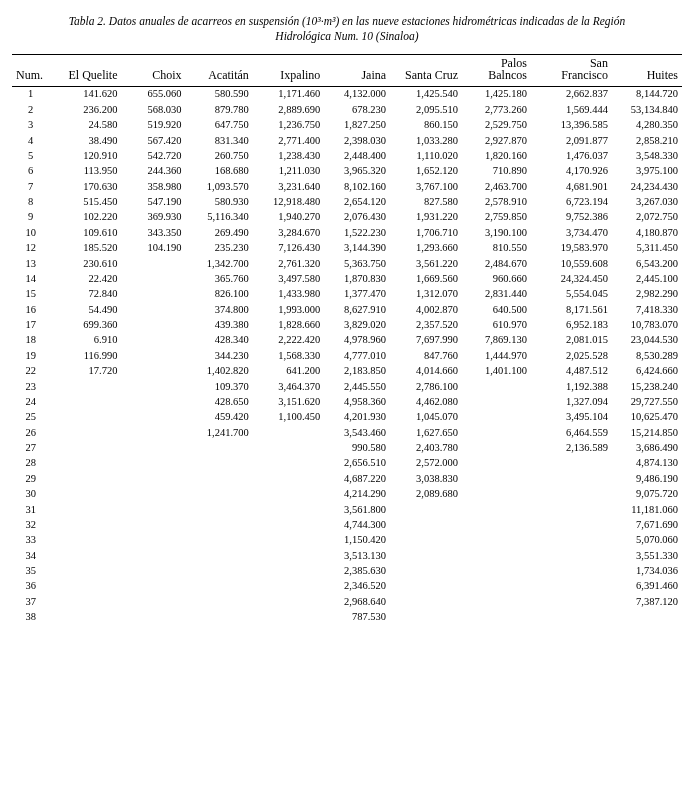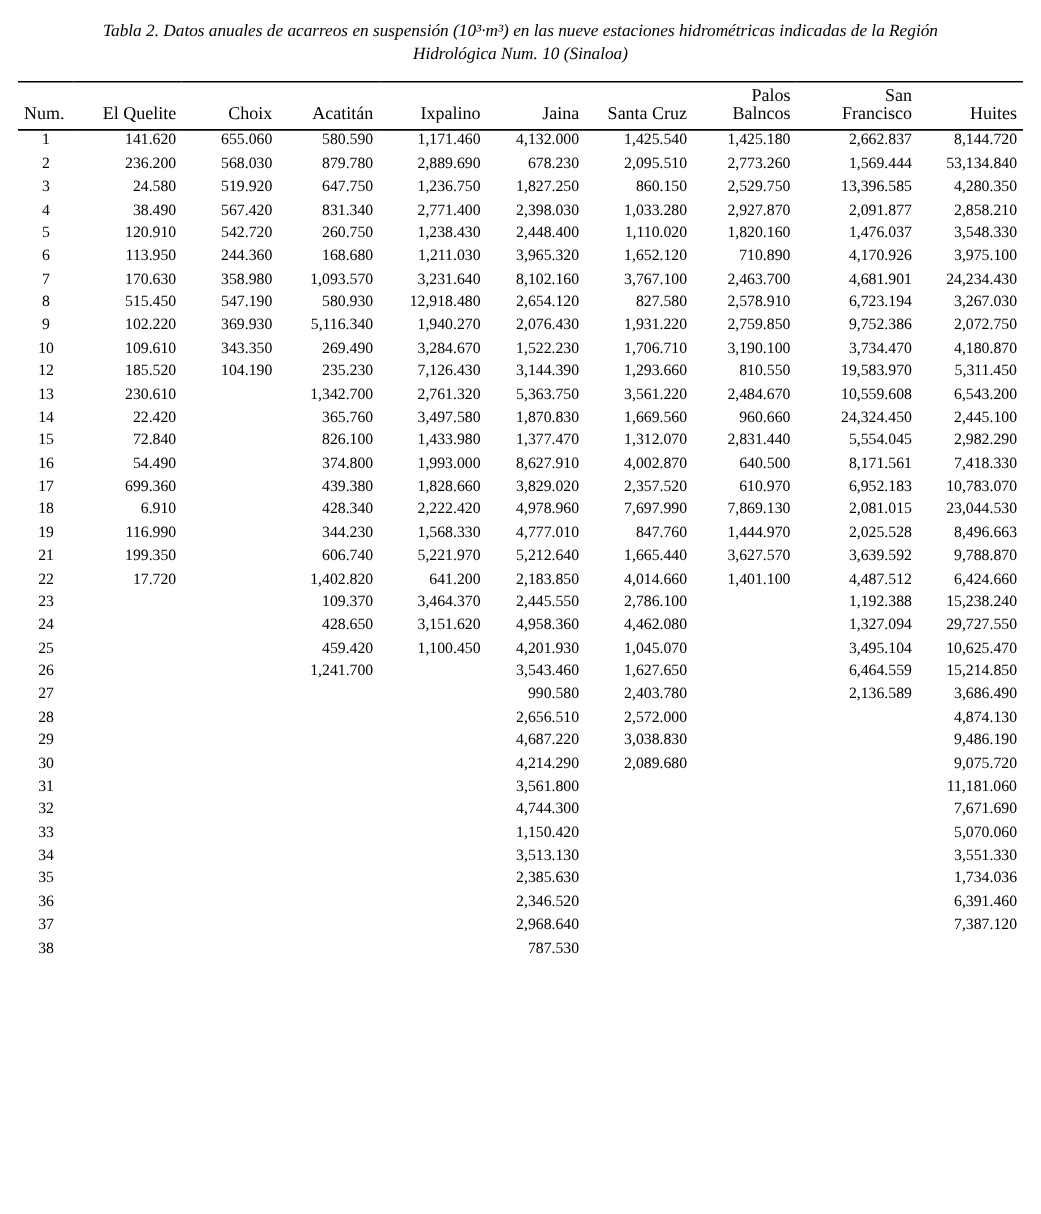--- a/index.html
+++ b/index.html
@@ -317,33 +317,21 @@
         <tr>
           <td class="num c0">19</td>
           <td class="val c1">116.990</td>
           <td class="val c2"></td>
           <td class="val c3">344.230</td>
           <td class="val c4">1,568.330</td>
           <td class="val c5">4,777.010</td>
           <td class="val c6">847.760</td>
           <td class="val c7">1,444.970</td>
           <td class="val c8">2,025.528</td>
-          <td class="val c9">8,496.663</td>
-        </tr>
-        <tr>
-          <td class="num c0">21</td>
-          <td class="val c1">199.350</td>
-          <td class="val c2"></td>
-          <td class="val c3">606.740</td>
-          <td class="val c4">5,221.970</td>
-          <td class="val c5">5,212.640</td>
-          <td class="val c6">1,665.440</td>
-          <td class="val c7">3,627.570</td>
-          <td class="val c8">3,639.592</td>
-          <td class="val c9">9,788.870</td>
+          <td class="val c9">8,530.289</td>
         </tr>
         <tr>
           <td class="num c0">22</td>
           <td class="val c1">17.720</td>
           <td class="val c2"></td>
           <td class="val c3">1,402.820</td>
           <td class="val c4">641.200</td>
           <td class="val c5">2,183.850</td>
           <td class="val c6">4,014.660</td>
           <td class="val c7">1,401.100</td>

